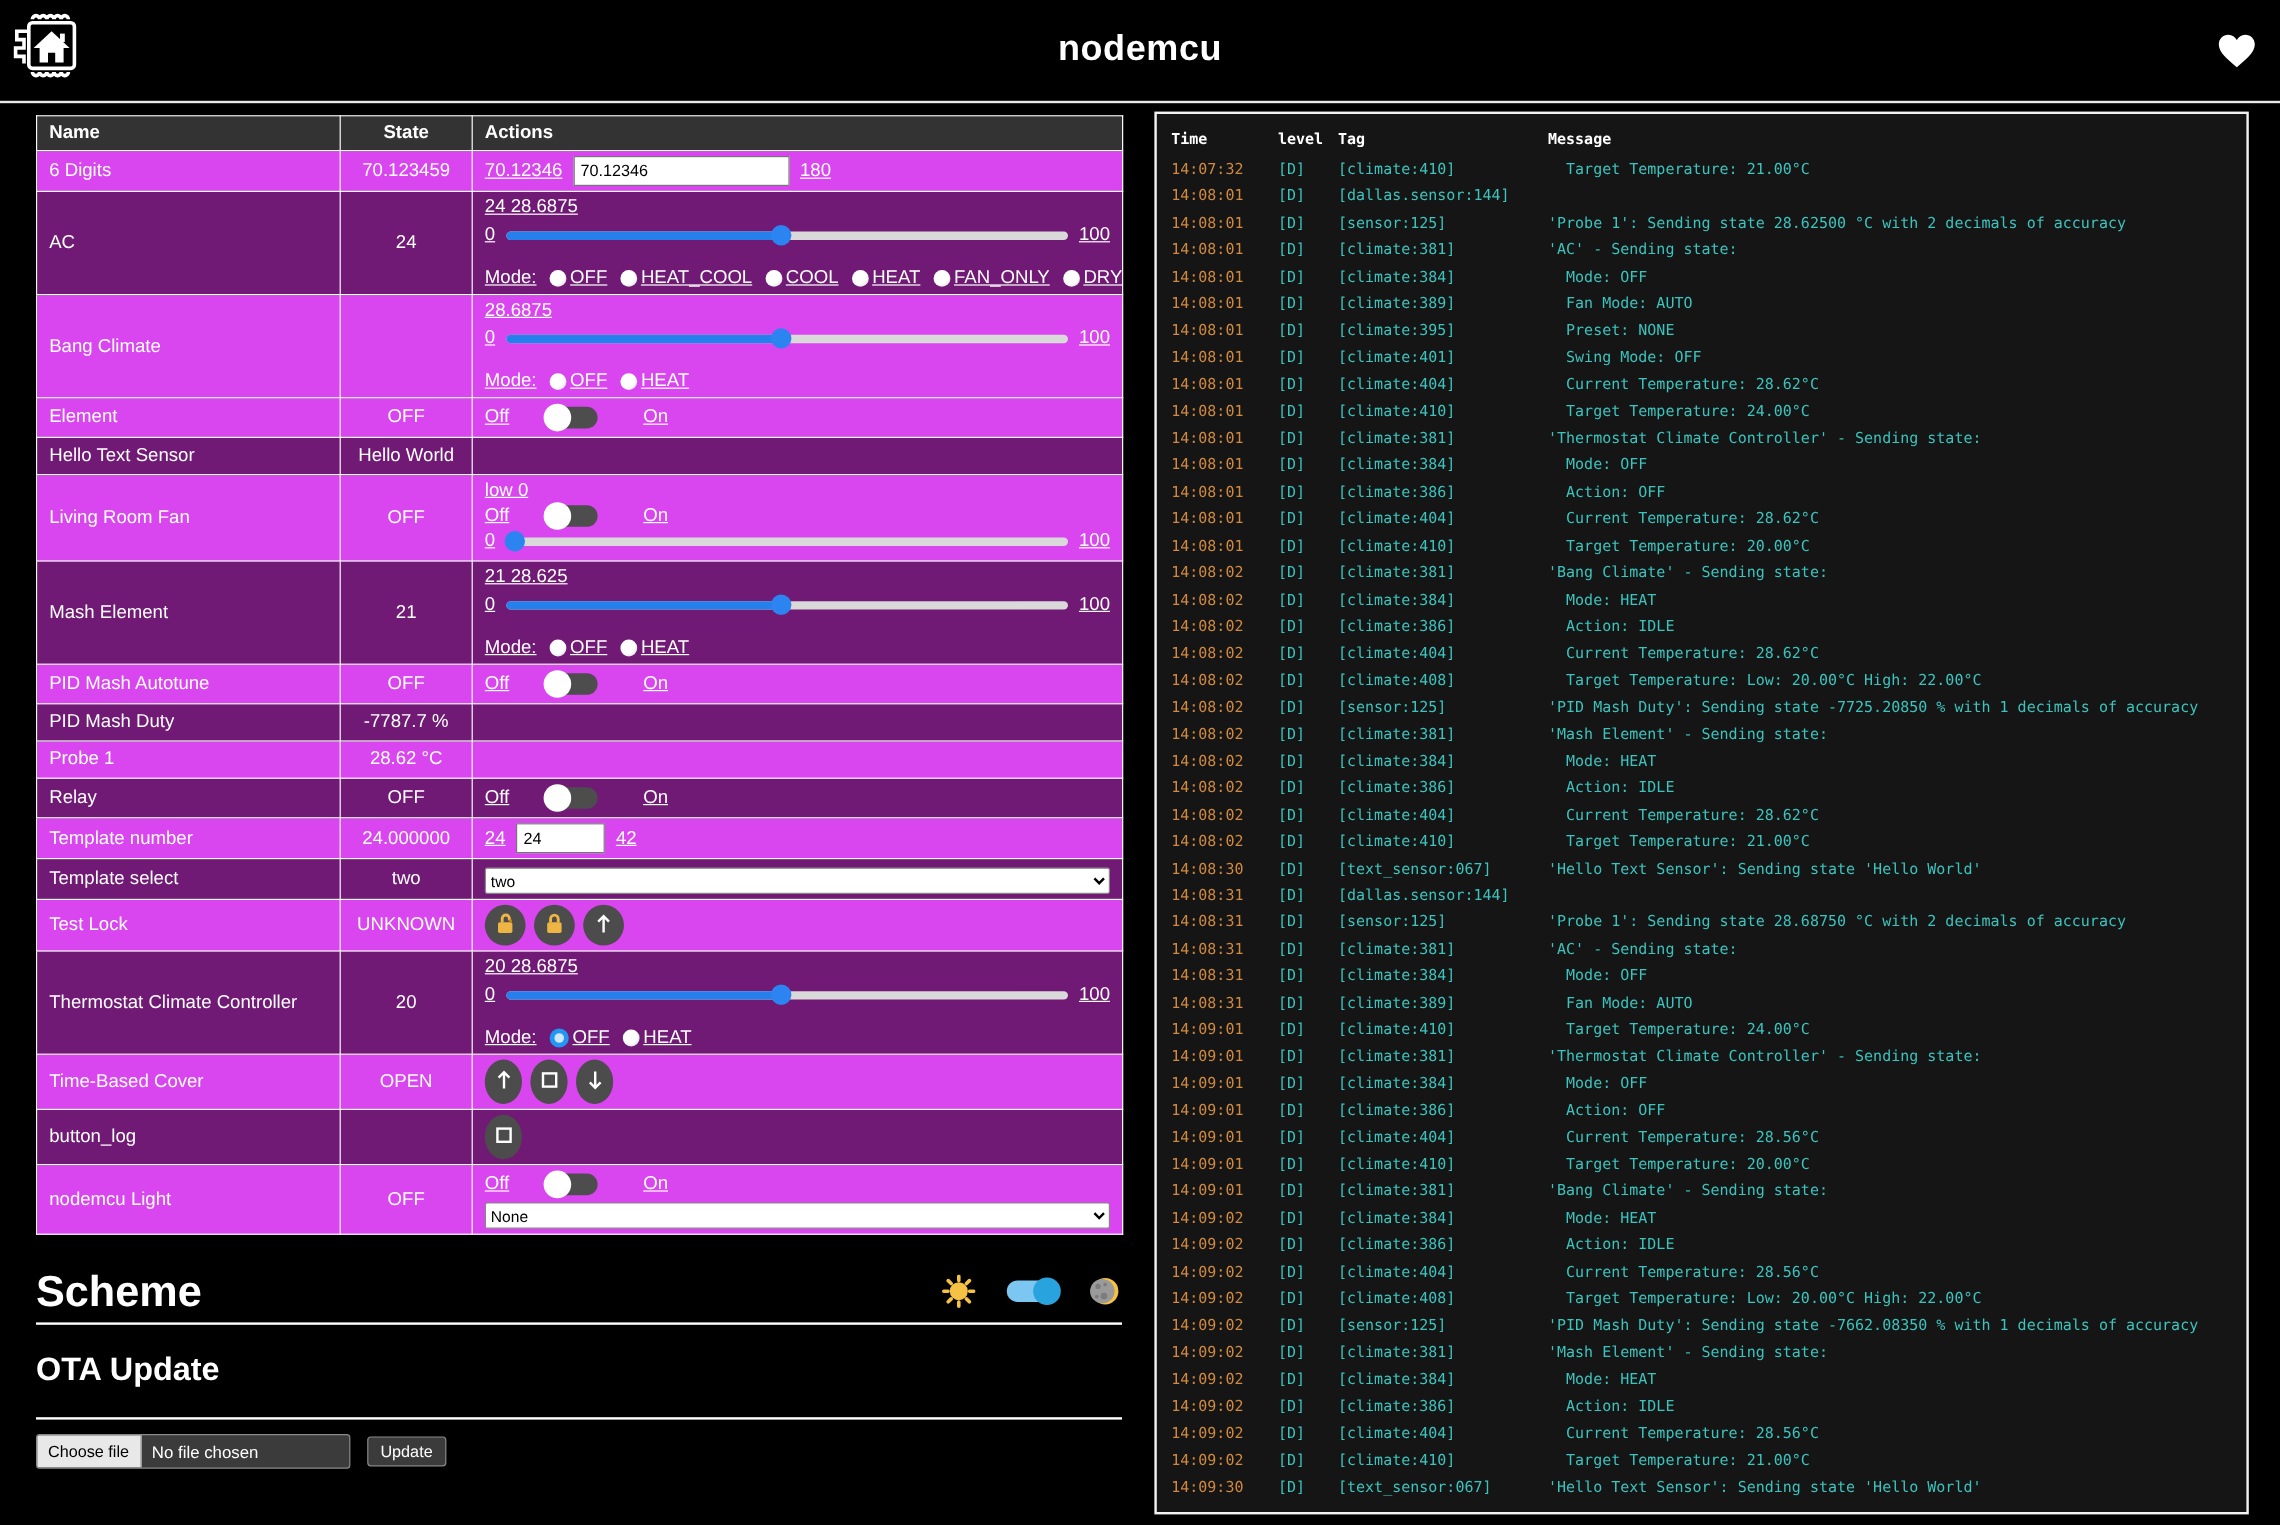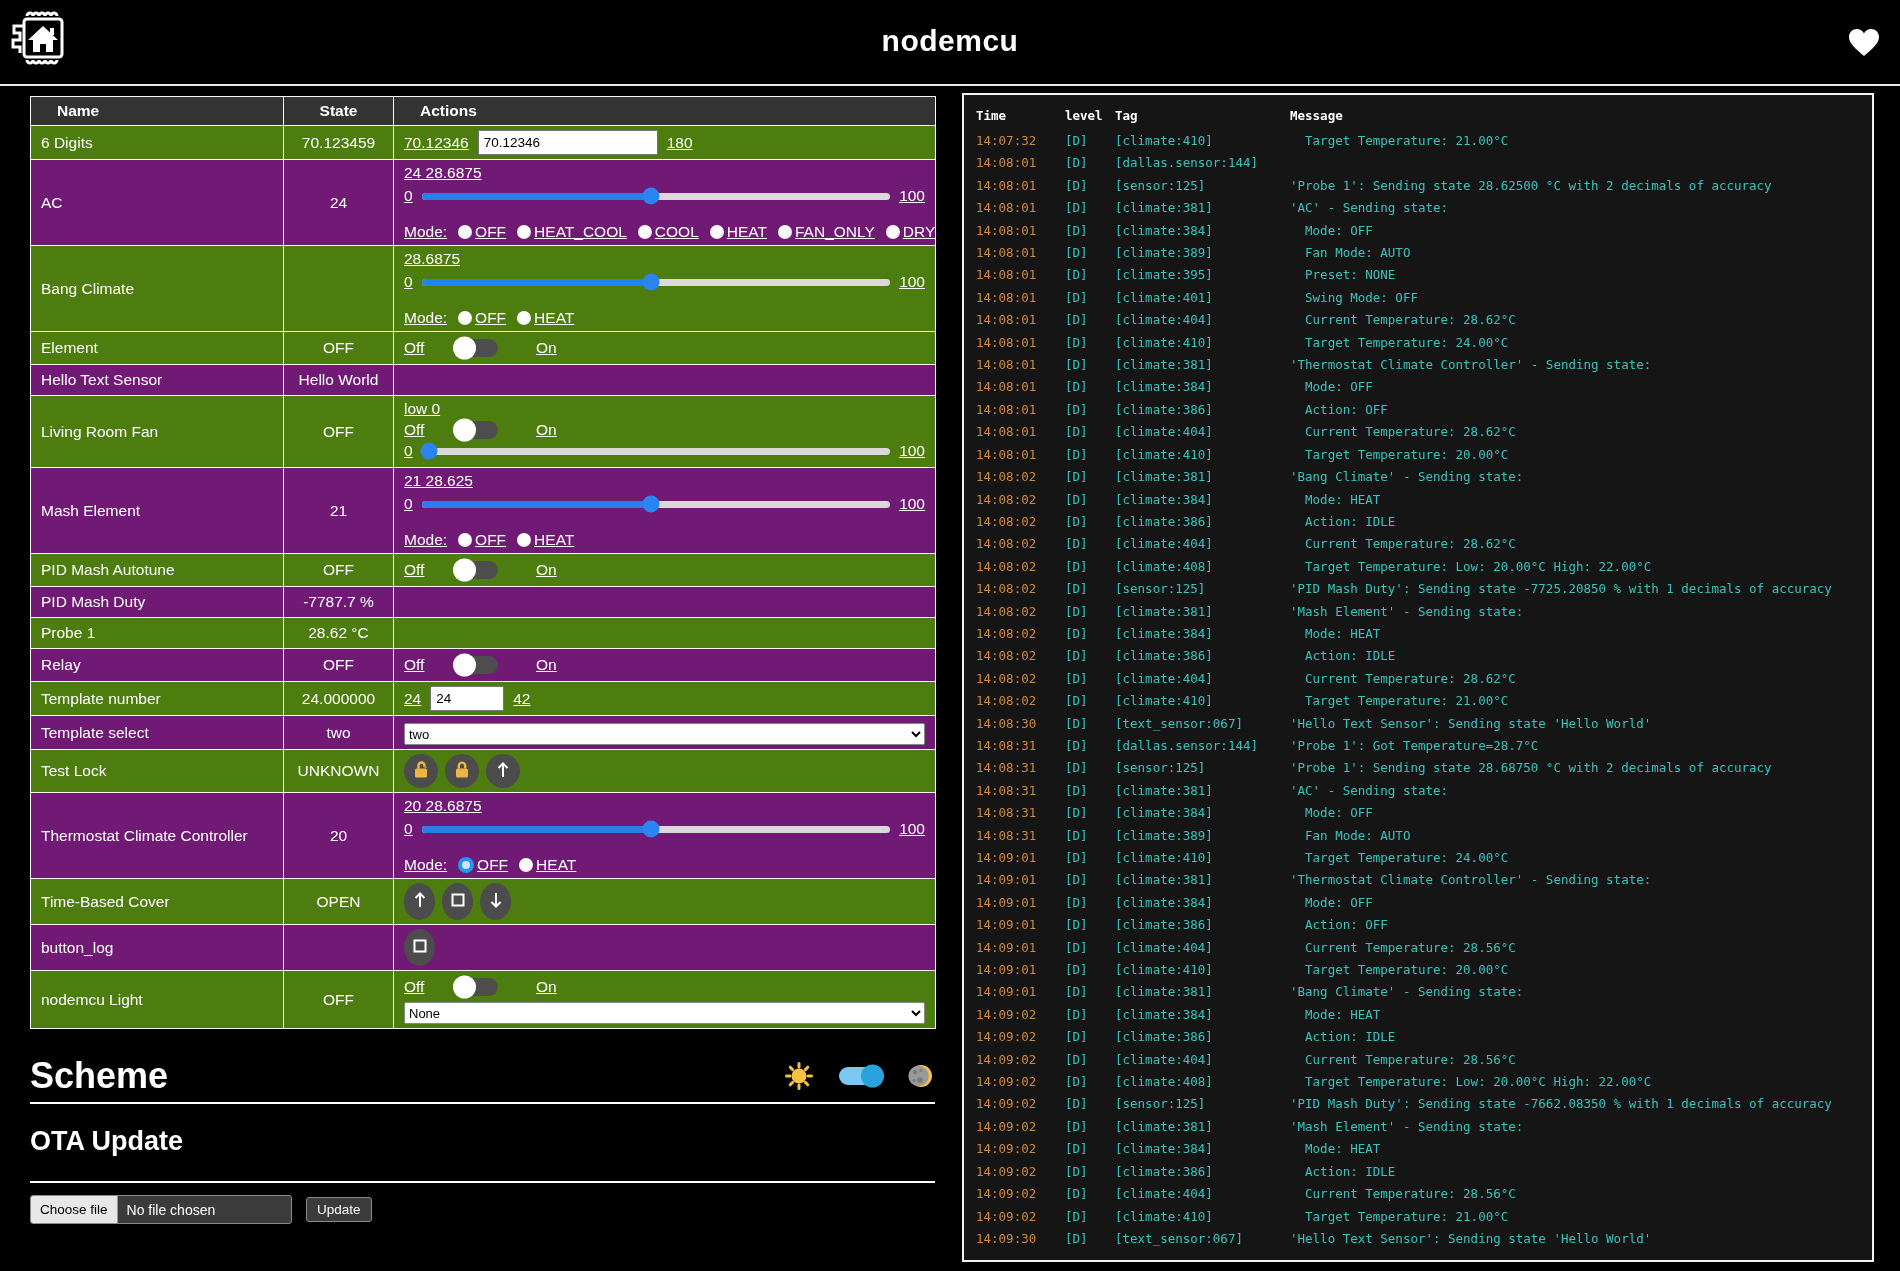--- a/index.html
+++ b/index.html
@@ -17,23 +17,23 @@
   
   .left-col{position:absolute;left:30px;top:96px;width:905px;}
   .log-panel{position:absolute;left:962px;top:93px;width:912px;height:1169px;
              box-sizing:border-box;border:2px solid #f2f2f2;background:#151515;
              padding:9px 12px;font-family:"DejaVu Sans Mono",monospace;
              font-size:12.5px;overflow:hidden;}
 
   
   table.entities{border-collapse:collapse;width:905px;table-layout:fixed;}
   .entities th,.entities td{border:1.5px solid #fafafa;font-size:15.5px;}
-  .entities thead th{background:#333;text-align:left;padding:5px 26px;font-weight:700;}
+  .entities thead th{background:#333;text-align:left;padding:5px 10px;font-weight:700;}
   .entities thead th.c-state{text-align:center;}
-  tr.dark td{background:#4d7c0f;}
+  tr.dark td{background:#d946ef;}
   tr.light td{background:#701a75;}
   td.name{padding:6px 10px;}
   td.state{text-align:center;padding:6px 6px;}
   td.actions{padding:4px 10px;text-decoration:underline;}
 
   .inline-row{display:flex;align-items:center;gap:9px;}
   input.num{background:#fff;color:#000;border:1px solid #777;height:21px;
             font-size:13.5px;padding:1px 5px;font-family:"Liberation Sans",sans-serif;}
   .num.wide{width:168px;} .num.narrow{width:62px;}
 
@@ -499,21 +499,21 @@
       <div class="log-line"><span class="lt">14:08:02</span><span class="ll">[D]</span><span class="lg">[climate:386]</span><span class="lm">  Action: IDLE</span></div>
       <div class="log-line"><span class="lt">14:08:02</span><span class="ll">[D]</span><span class="lg">[climate:404]</span><span class="lm">  Current Temperature: 28.62°C</span></div>
       <div class="log-line"><span class="lt">14:08:02</span><span class="ll">[D]</span><span class="lg">[climate:408]</span><span class="lm">  Target Temperature: Low: 20.00°C High: 22.00°C</span></div>
       <div class="log-line"><span class="lt">14:08:02</span><span class="ll">[D]</span><span class="lg">[sensor:125]</span><span class="lm">'PID Mash Duty': Sending state -7725.20850 % with 1 decimals of accuracy</span></div>
       <div class="log-line"><span class="lt">14:08:02</span><span class="ll">[D]</span><span class="lg">[climate:381]</span><span class="lm">'Mash Element' - Sending state:</span></div>
       <div class="log-line"><span class="lt">14:08:02</span><span class="ll">[D]</span><span class="lg">[climate:384]</span><span class="lm">  Mode: HEAT</span></div>
       <div class="log-line"><span class="lt">14:08:02</span><span class="ll">[D]</span><span class="lg">[climate:386]</span><span class="lm">  Action: IDLE</span></div>
       <div class="log-line"><span class="lt">14:08:02</span><span class="ll">[D]</span><span class="lg">[climate:404]</span><span class="lm">  Current Temperature: 28.62°C</span></div>
       <div class="log-line"><span class="lt">14:08:02</span><span class="ll">[D]</span><span class="lg">[climate:410]</span><span class="lm">  Target Temperature: 21.00°C</span></div>
       <div class="log-line"><span class="lt">14:08:30</span><span class="ll">[D]</span><span class="lg">[text_sensor:067]</span><span class="lm">'Hello Text Sensor': Sending state 'Hello World'</span></div>
-      <div class="log-line"><span class="lt">14:08:31</span><span class="ll">[D]</span><span class="lg">[dallas.sensor:144]</span><span class="lm">'Probe 1': Got Temperature=28.7°C</span></div>
+      <div class="log-line"><span class="lt">14:08:31</span><span class="ll">[D]</span><span class="lg">[dallas.sensor:144]</span></div>
       <div class="log-line"><span class="lt">14:08:31</span><span class="ll">[D]</span><span class="lg">[sensor:125]</span><span class="lm">'Probe 1': Sending state 28.68750 °C with 2 decimals of accuracy</span></div>
       <div class="log-line"><span class="lt">14:08:31</span><span class="ll">[D]</span><span class="lg">[climate:381]</span><span class="lm">'AC' - Sending state:</span></div>
       <div class="log-line"><span class="lt">14:08:31</span><span class="ll">[D]</span><span class="lg">[climate:384]</span><span class="lm">  Mode: OFF</span></div>
       <div class="log-line"><span class="lt">14:08:31</span><span class="ll">[D]</span><span class="lg">[climate:389]</span><span class="lm">  Fan Mode: AUTO</span></div>
       <div class="log-line"><span class="lt">14:09:01</span><span class="ll">[D]</span><span class="lg">[climate:410]</span><span class="lm">  Target Temperature: 24.00°C</span></div>
       <div class="log-line"><span class="lt">14:09:01</span><span class="ll">[D]</span><span class="lg">[climate:381]</span><span class="lm">'Thermostat Climate Controller' - Sending state:</span></div>
       <div class="log-line"><span class="lt">14:09:01</span><span class="ll">[D]</span><span class="lg">[climate:384]</span><span class="lm">  Mode: OFF</span></div>
       <div class="log-line"><span class="lt">14:09:01</span><span class="ll">[D]</span><span class="lg">[climate:386]</span><span class="lm">  Action: OFF</span></div>
       <div class="log-line"><span class="lt">14:09:01</span><span class="ll">[D]</span><span class="lg">[climate:404]</span><span class="lm">  Current Temperature: 28.56°C</span></div>
       <div class="log-line"><span class="lt">14:09:01</span><span class="ll">[D]</span><span class="lg">[climate:410]</span><span class="lm">  Target Temperature: 20.00°C</span></div>

